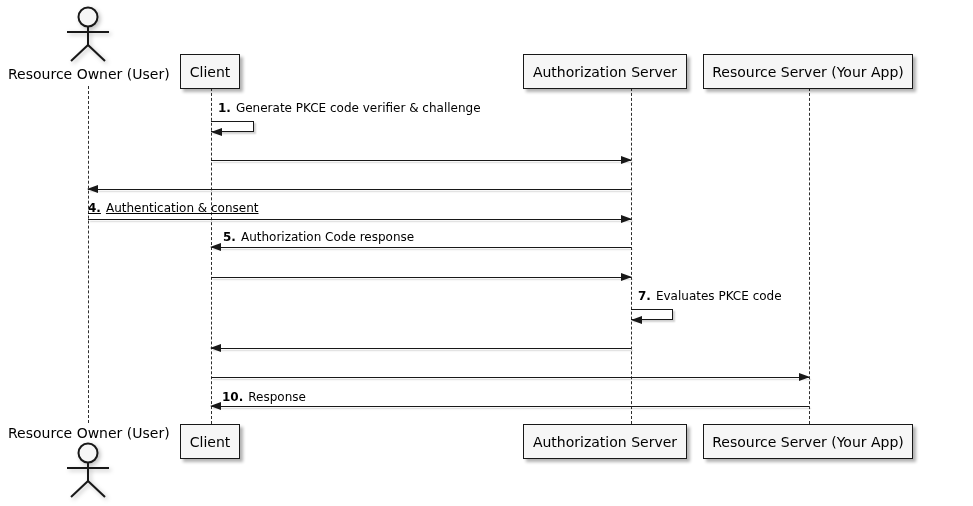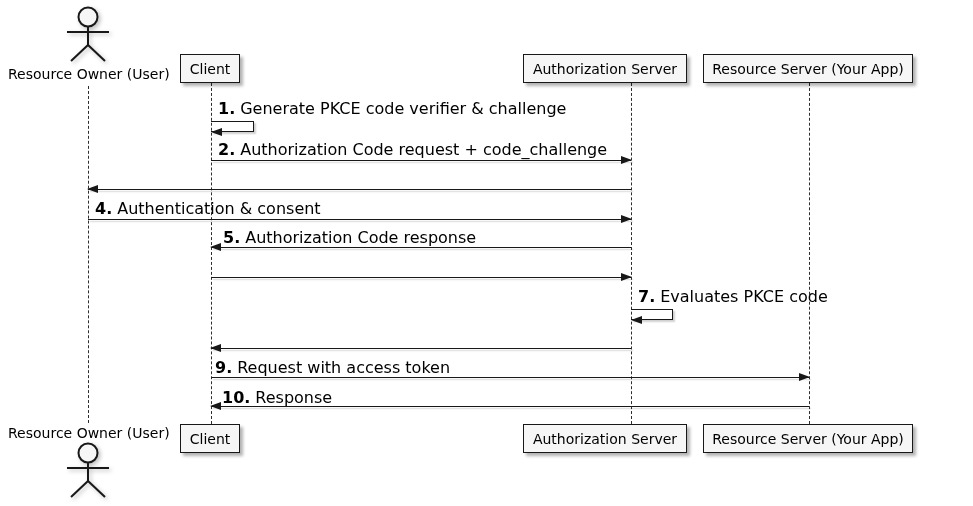--- a/index.html
+++ b/index.html
@@ -22,21 +22,21 @@
     background: var(--background);
     overflow: hidden;
   }
   .lifeline {
     position: absolute;
     width: 0;
     border-left: 1px dashed #2e2e2e;
   }
   .pbox {
     position: absolute;
-    height: 29px;
+    height: 35px;
     background: var(--box_fill);
     border: 1.7px solid var(--box_border);
     box-shadow: 3px 3px 3px rgba(0,0,0,0.30);
     display: flex;
     align-items: center;
     justify-content: center;
     font-size: 14px;
     white-space: nowrap;
   }
   .actor-label {
@@ -45,21 +45,21 @@
     text-align: center;
     font-size: 14px;
     white-space: nowrap;
   }
   .actor-svg {
     position: absolute;
     filter: drop-shadow(2.5px 2.5px 2px rgba(0,0,0,0.25));
   }
   .msg {
     position: absolute;
-    font-size: 16px;
+    font-size: 12px;
     line-height: 15px;
     white-space: nowrap;
   }
   .msg .num { font-weight: bold; margin-right: 5px; }
   .arrow {
     position: absolute;
     height: 0;
     border-top: 1.2px solid var(--line);
     box-shadow: 2px 2px 1.5px rgba(0,0,0,0.18);
   }
@@ -122,32 +122,29 @@
   <div class="pbox" style="left:523px; top:424px; width:164px;">Authorization Server</div>
   <div class="pbox" style="left:703px; top:424px; width:210px;">Resource Server (Your App)</div>
 
   <div class="msg" style="left:218px; top:101px;">
     <span class="num">1.</span><span>Generate PKCE code verifier &amp; challenge</span>
   </div>
   <div class="self-loop" style="left:211px; top:121px; width:43px; height:11px;">
     <span class="head"></span>
   </div>
 
-  <div class="msg" style="left:218px; top:142px;">
-    <span class="num">2.</span><span>Authorization Code request + code_challenge</span>
-  </div>
   <div class="arrow right" style="left:211px; top:160px; width:420px;">
     <span class="head"></span>
   </div>
 
   <div class="arrow left" style="left:88px; top:189px; width:543px;">
     <span class="head"></span>
   </div>
 
-  <div class="msg" style="left:95px; top:201px;">
+  <div class="msg" style="left:88px; top:201px;text-decoration:underline;">
     <span class="num">4.</span><span>Authentication &amp; consent</span>
   </div>
   <div class="arrow right" style="left:88px; top:219px; width:543px;">
     <span class="head"></span>
   </div>
 
   <div class="msg" style="left:223px; top:230px;">
     <span class="num">5.</span><span>Authorization Code response</span>
   </div>
   <div class="arrow left" style="left:211px; top:247px; width:420px;">
@@ -162,23 +159,20 @@
     <span class="num">7.</span><span>Evaluates PKCE code</span>
   </div>
   <div class="self-loop" style="left:631px; top:309px; width:42px; height:11px;">
     <span class="head"></span>
   </div>
 
   <div class="arrow left" style="left:211px; top:348px; width:420px;">
     <span class="head"></span>
   </div>
 
-  <div class="msg" style="left:215px; top:360px;">
-    <span class="num">9.</span><span>Request with access token</span>
-  </div>
   <div class="arrow right" style="left:211px; top:377px; width:598px;">
     <span class="head"></span>
   </div>
 
   <div class="msg" style="left:222px; top:390px;">
     <span class="num">10.</span><span>Response</span>
   </div>
   <div class="arrow left" style="left:211px; top:406px; width:598px;">
     <span class="head"></span>
   </div>

